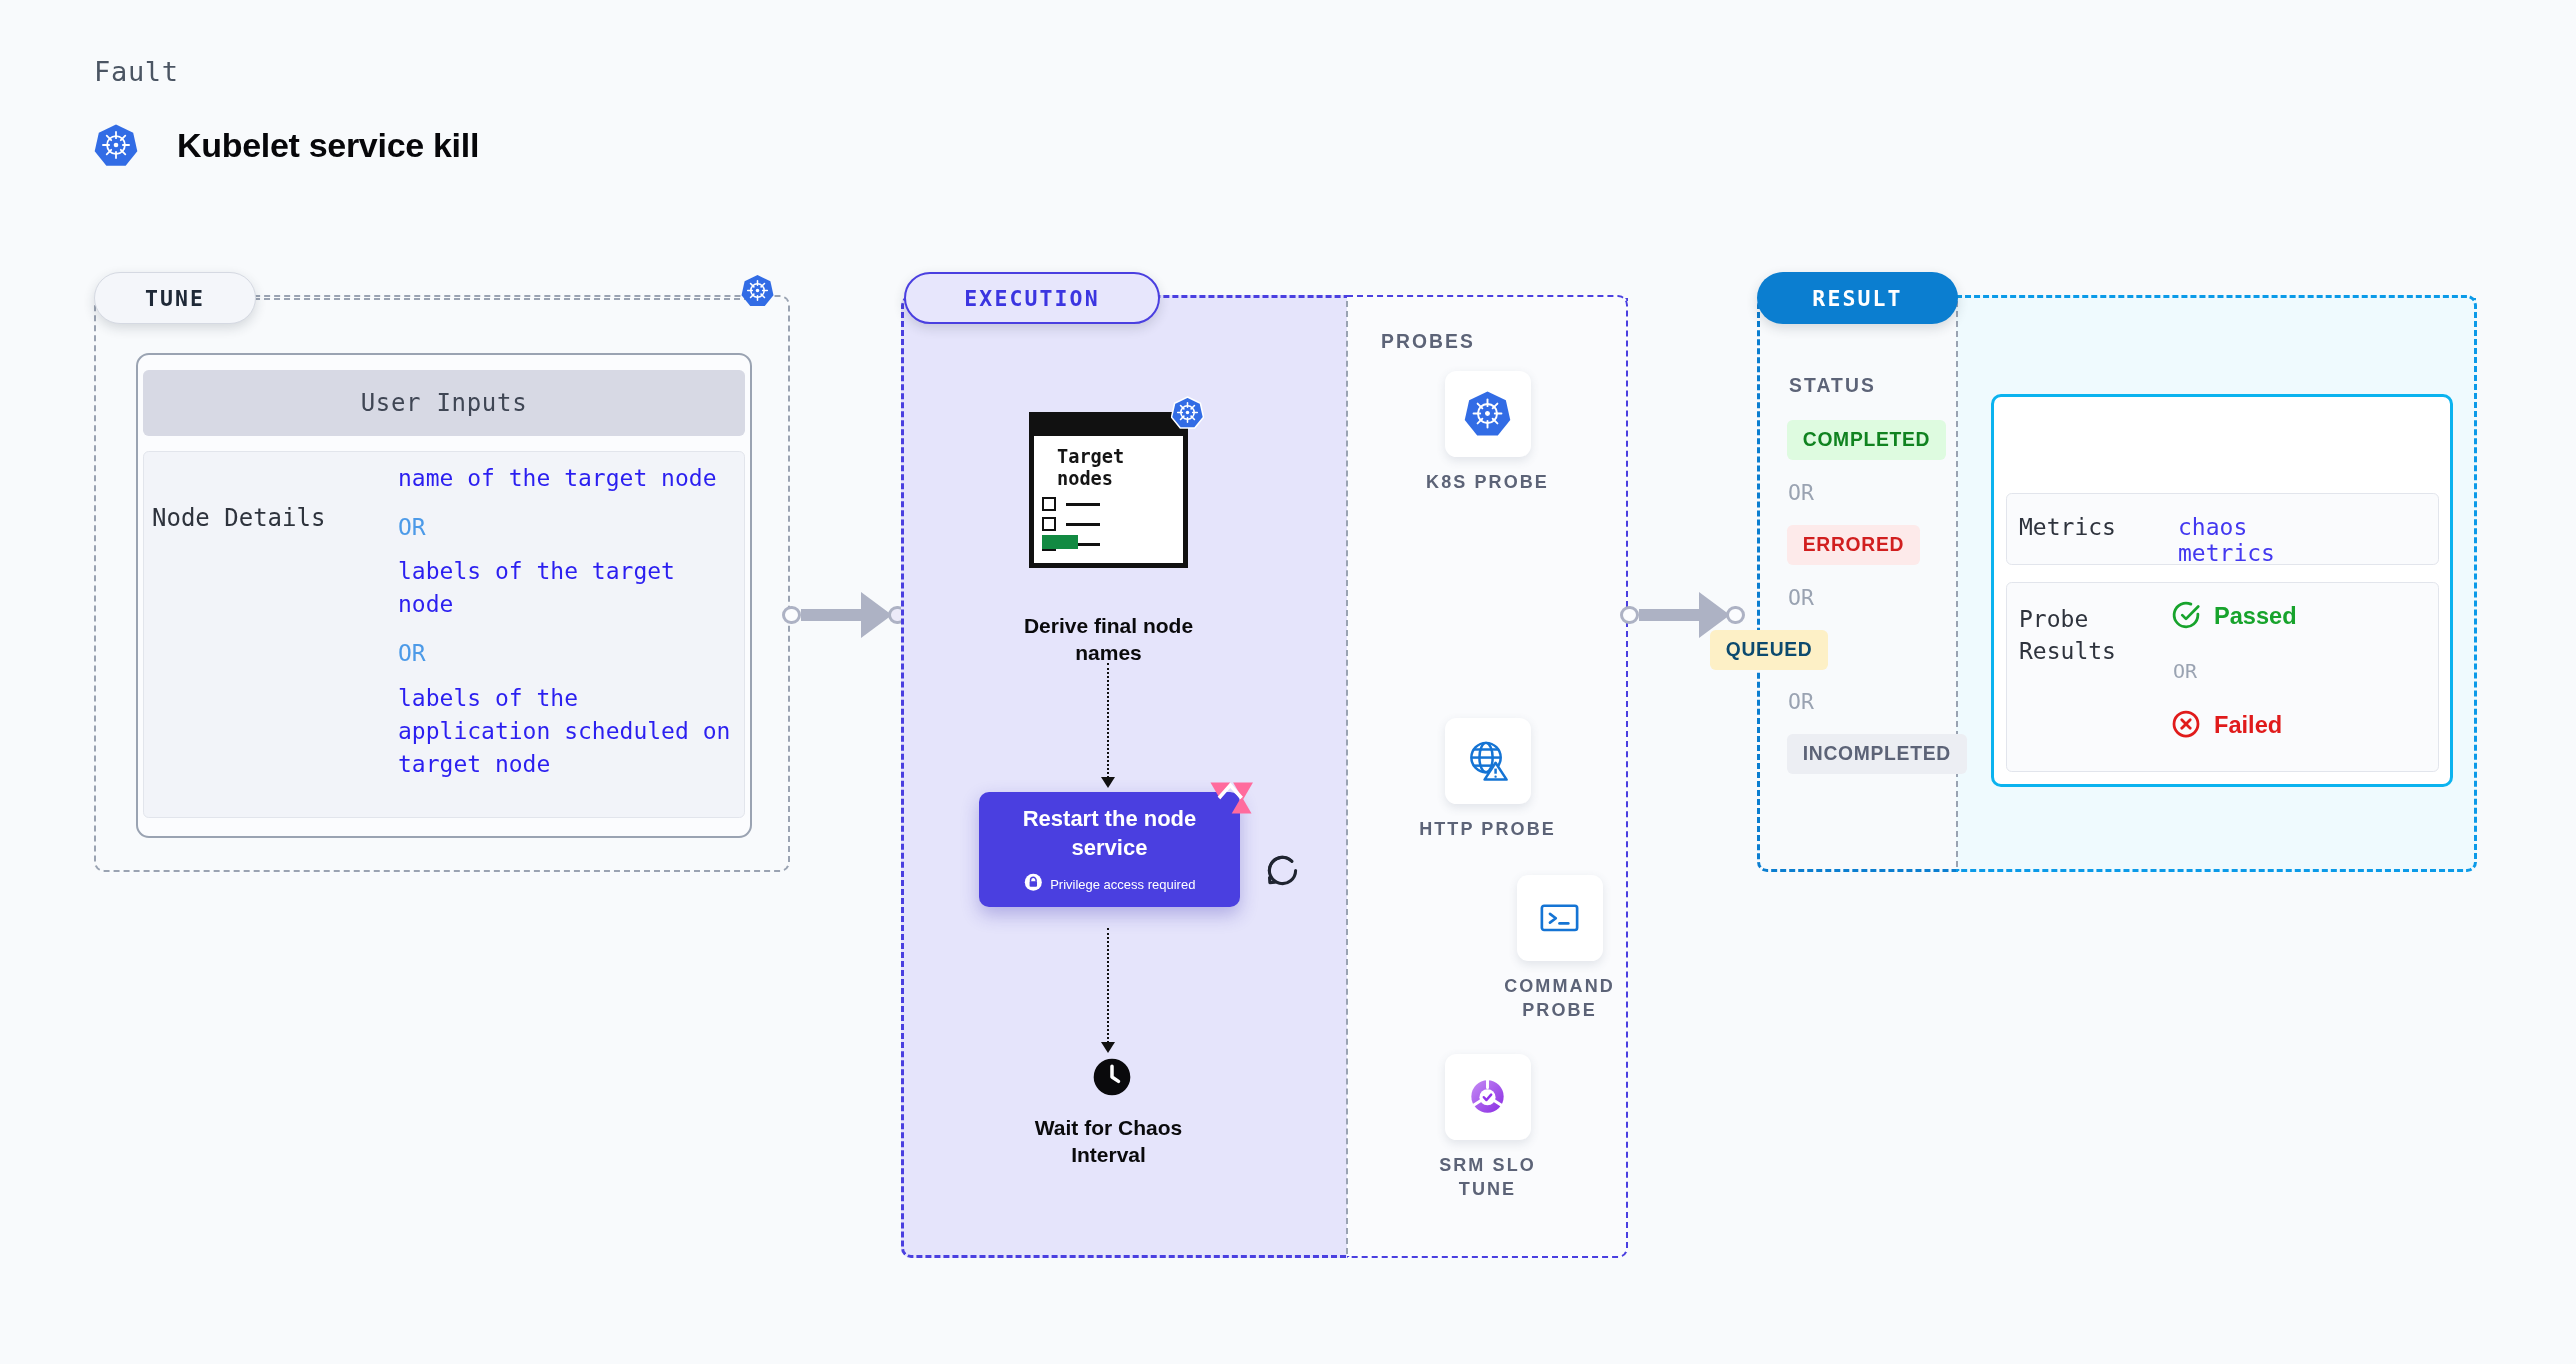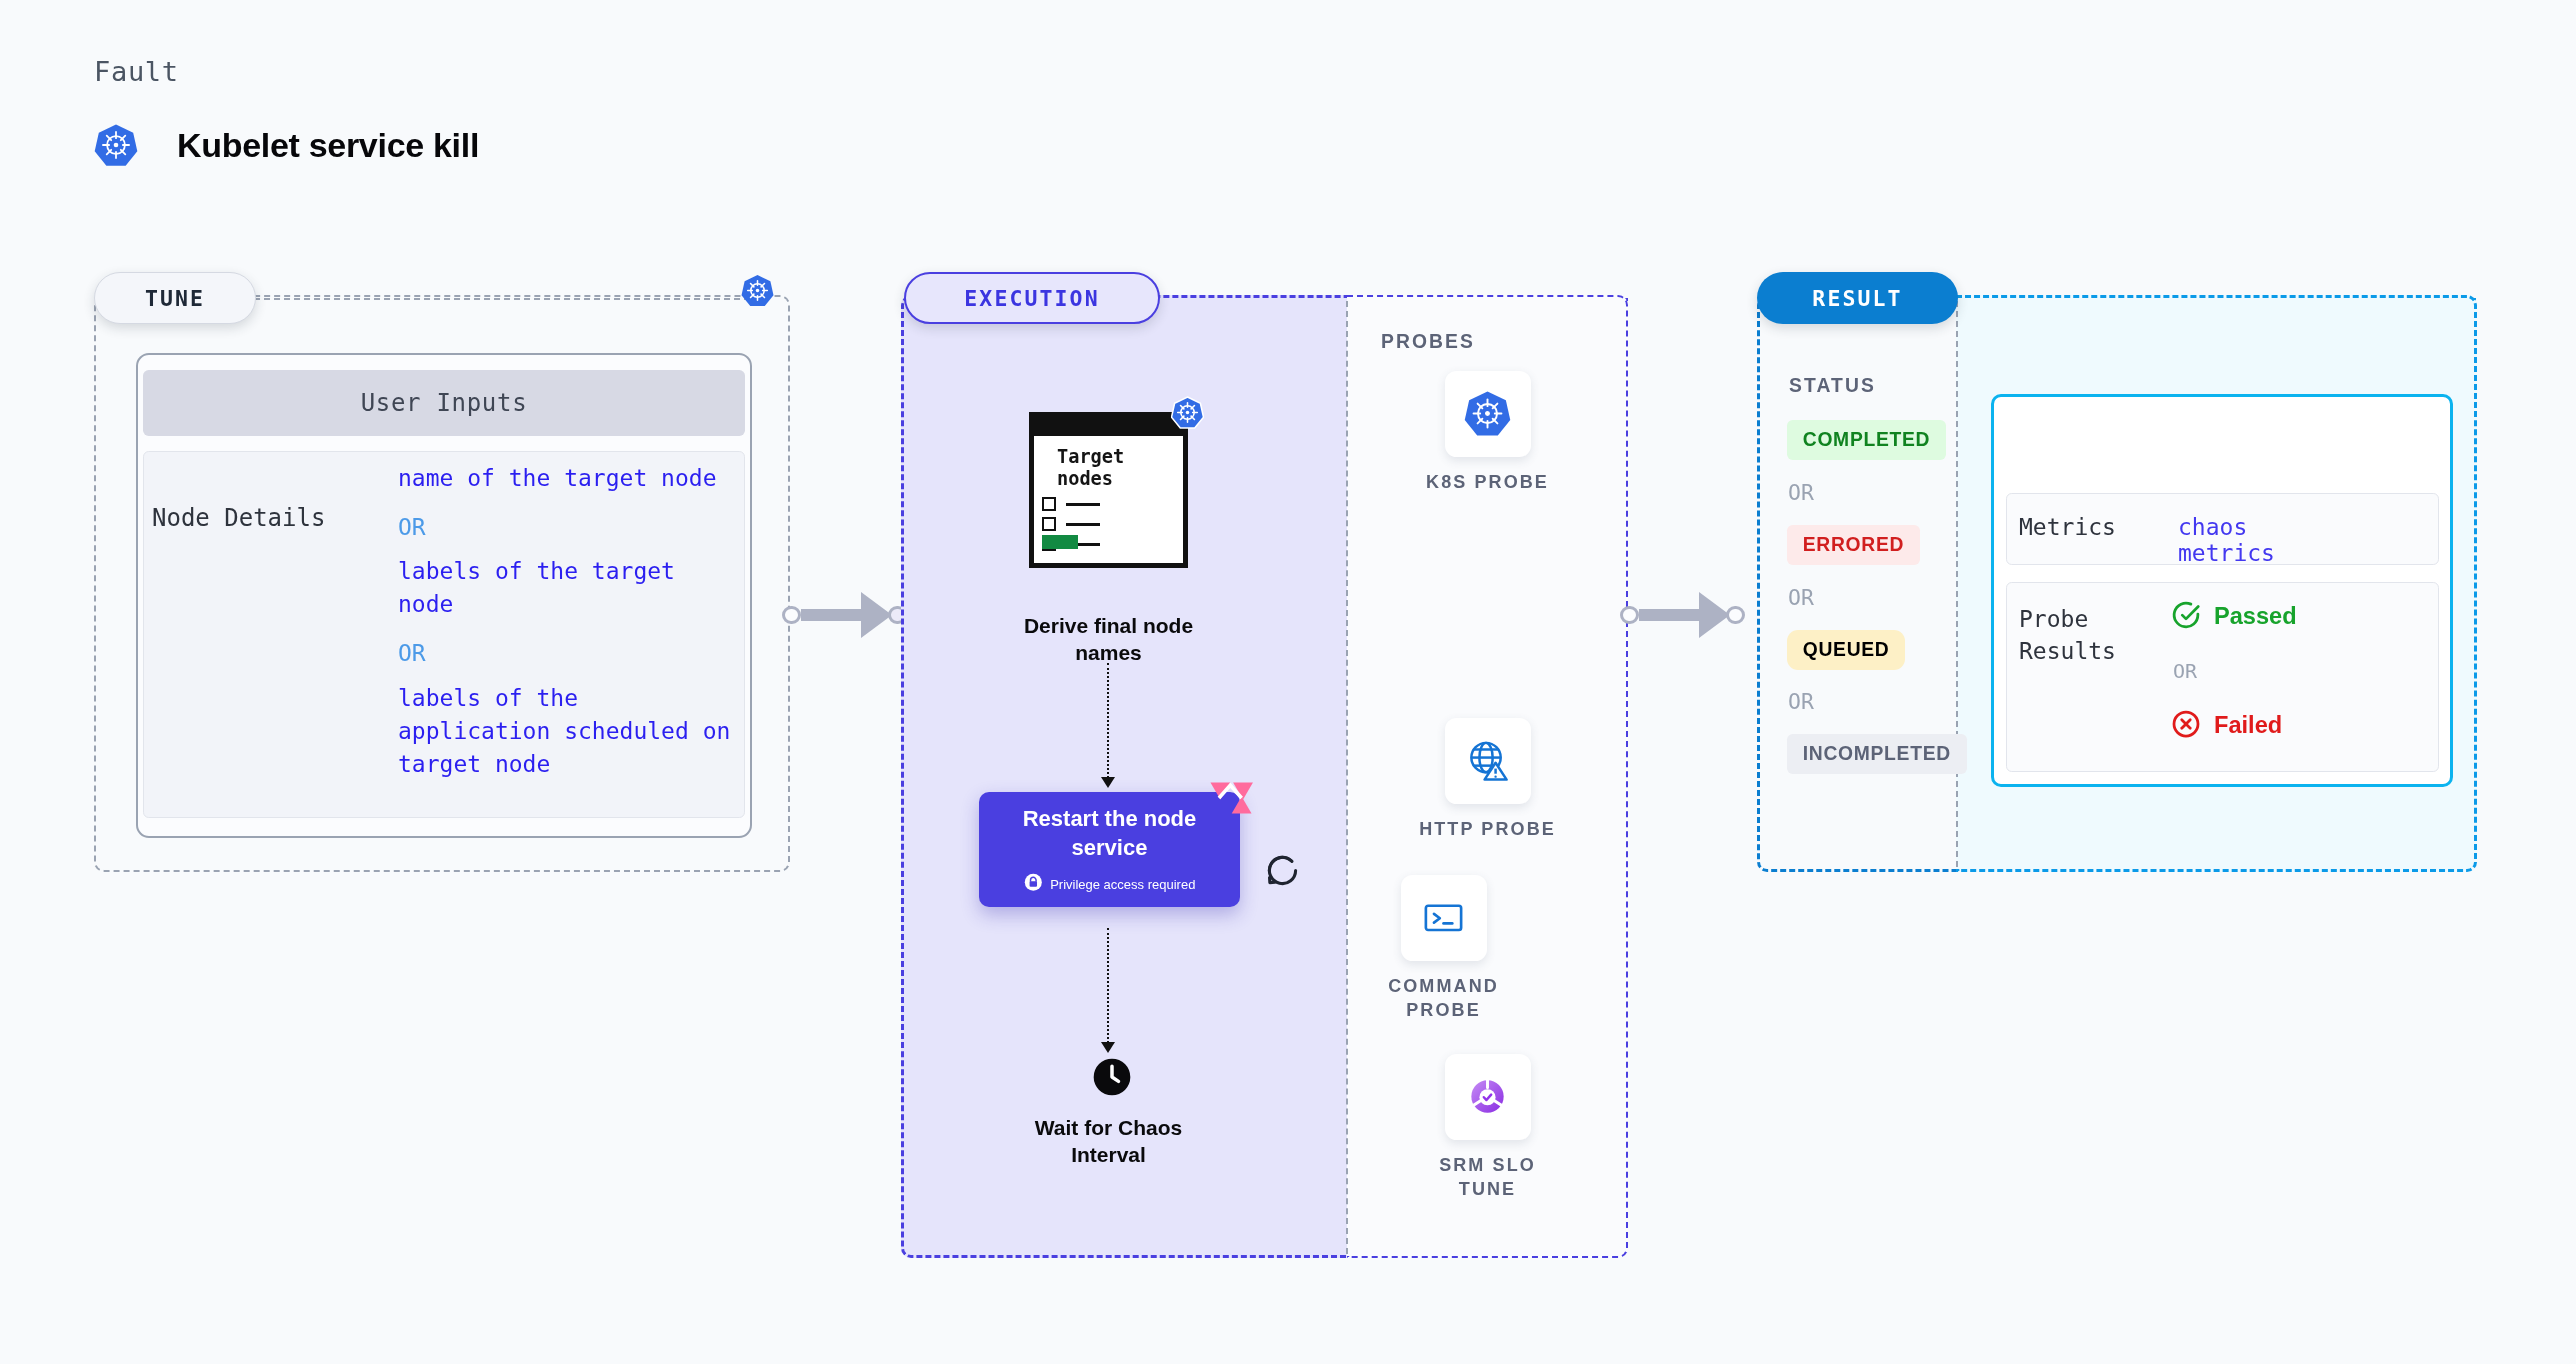--- a/index.html
+++ b/index.html
@@ -178,36 +178,36 @@
     box-shadow: 0 3.6px 10px rgba(60,70,100,.12);
     display: flex; align-items: center; justify-content: center;
   }
   .probe .cap {
     margin-top: 13px; font-size: 18px; font-weight: 700;
     letter-spacing: 2.1px; color: #5c6377; line-height: 24px;
   }
   .p1 { left: 1416px; top: 371px; }
   .p2 { left: 1416px; top: 544px; }
   .p3 { left: 1416px; top: 718px; }
-  .p4 { left: 1372px; top: 875px; }
+  .p4 { left: 1488px; top: 875px; }
   .p5 { left: 1416px; top: 1054px; }
 
   
   .status-ttl {
     position: absolute; left: 1789px; top: 375px;
     font-size: 19.3px; font-weight: 700; letter-spacing: 2.1px; color: #5c6377;
   }
   .badge {
     position: absolute; border-radius: 5.7px; height: 40px;
     display: flex; align-items: center; padding: 0 15.8px;
     font-size: 19.3px; font-weight: 700; letter-spacing: 0.7px;
   }
   .b-completed { left: 1787px; top: 420px; background: #defbe0; color: #108320; }
   .b-errored   { left: 1787px; top: 525px; background: #fdeaea; color: #d11f1f; }
-  .b-queued    { left: 1787px; top: 630px; background: #fdf0c6; color: #000000; border-radius: 11px; }
+  .b-queued    { left: 1710px; top: 630px; background: #fdf0c6; color: #0c4a6e; }
   .b-incomp    { left: 1787px; top: 734px; background: #eceef3; color: #5c6377; }
   .or-sep {
     position: absolute; left: 1788px;
     font-family: "DejaVu Sans Mono", monospace;
     font-size: 21.5px; color: #9aa3b2;
   }
   .or1 { top: 480px; } .or2 { top: 585px; } .or3 { top: 689px; }
 
   .out-card {
     position: absolute; left: 1991px; top: 394px; width: 462px; height: 393px;

